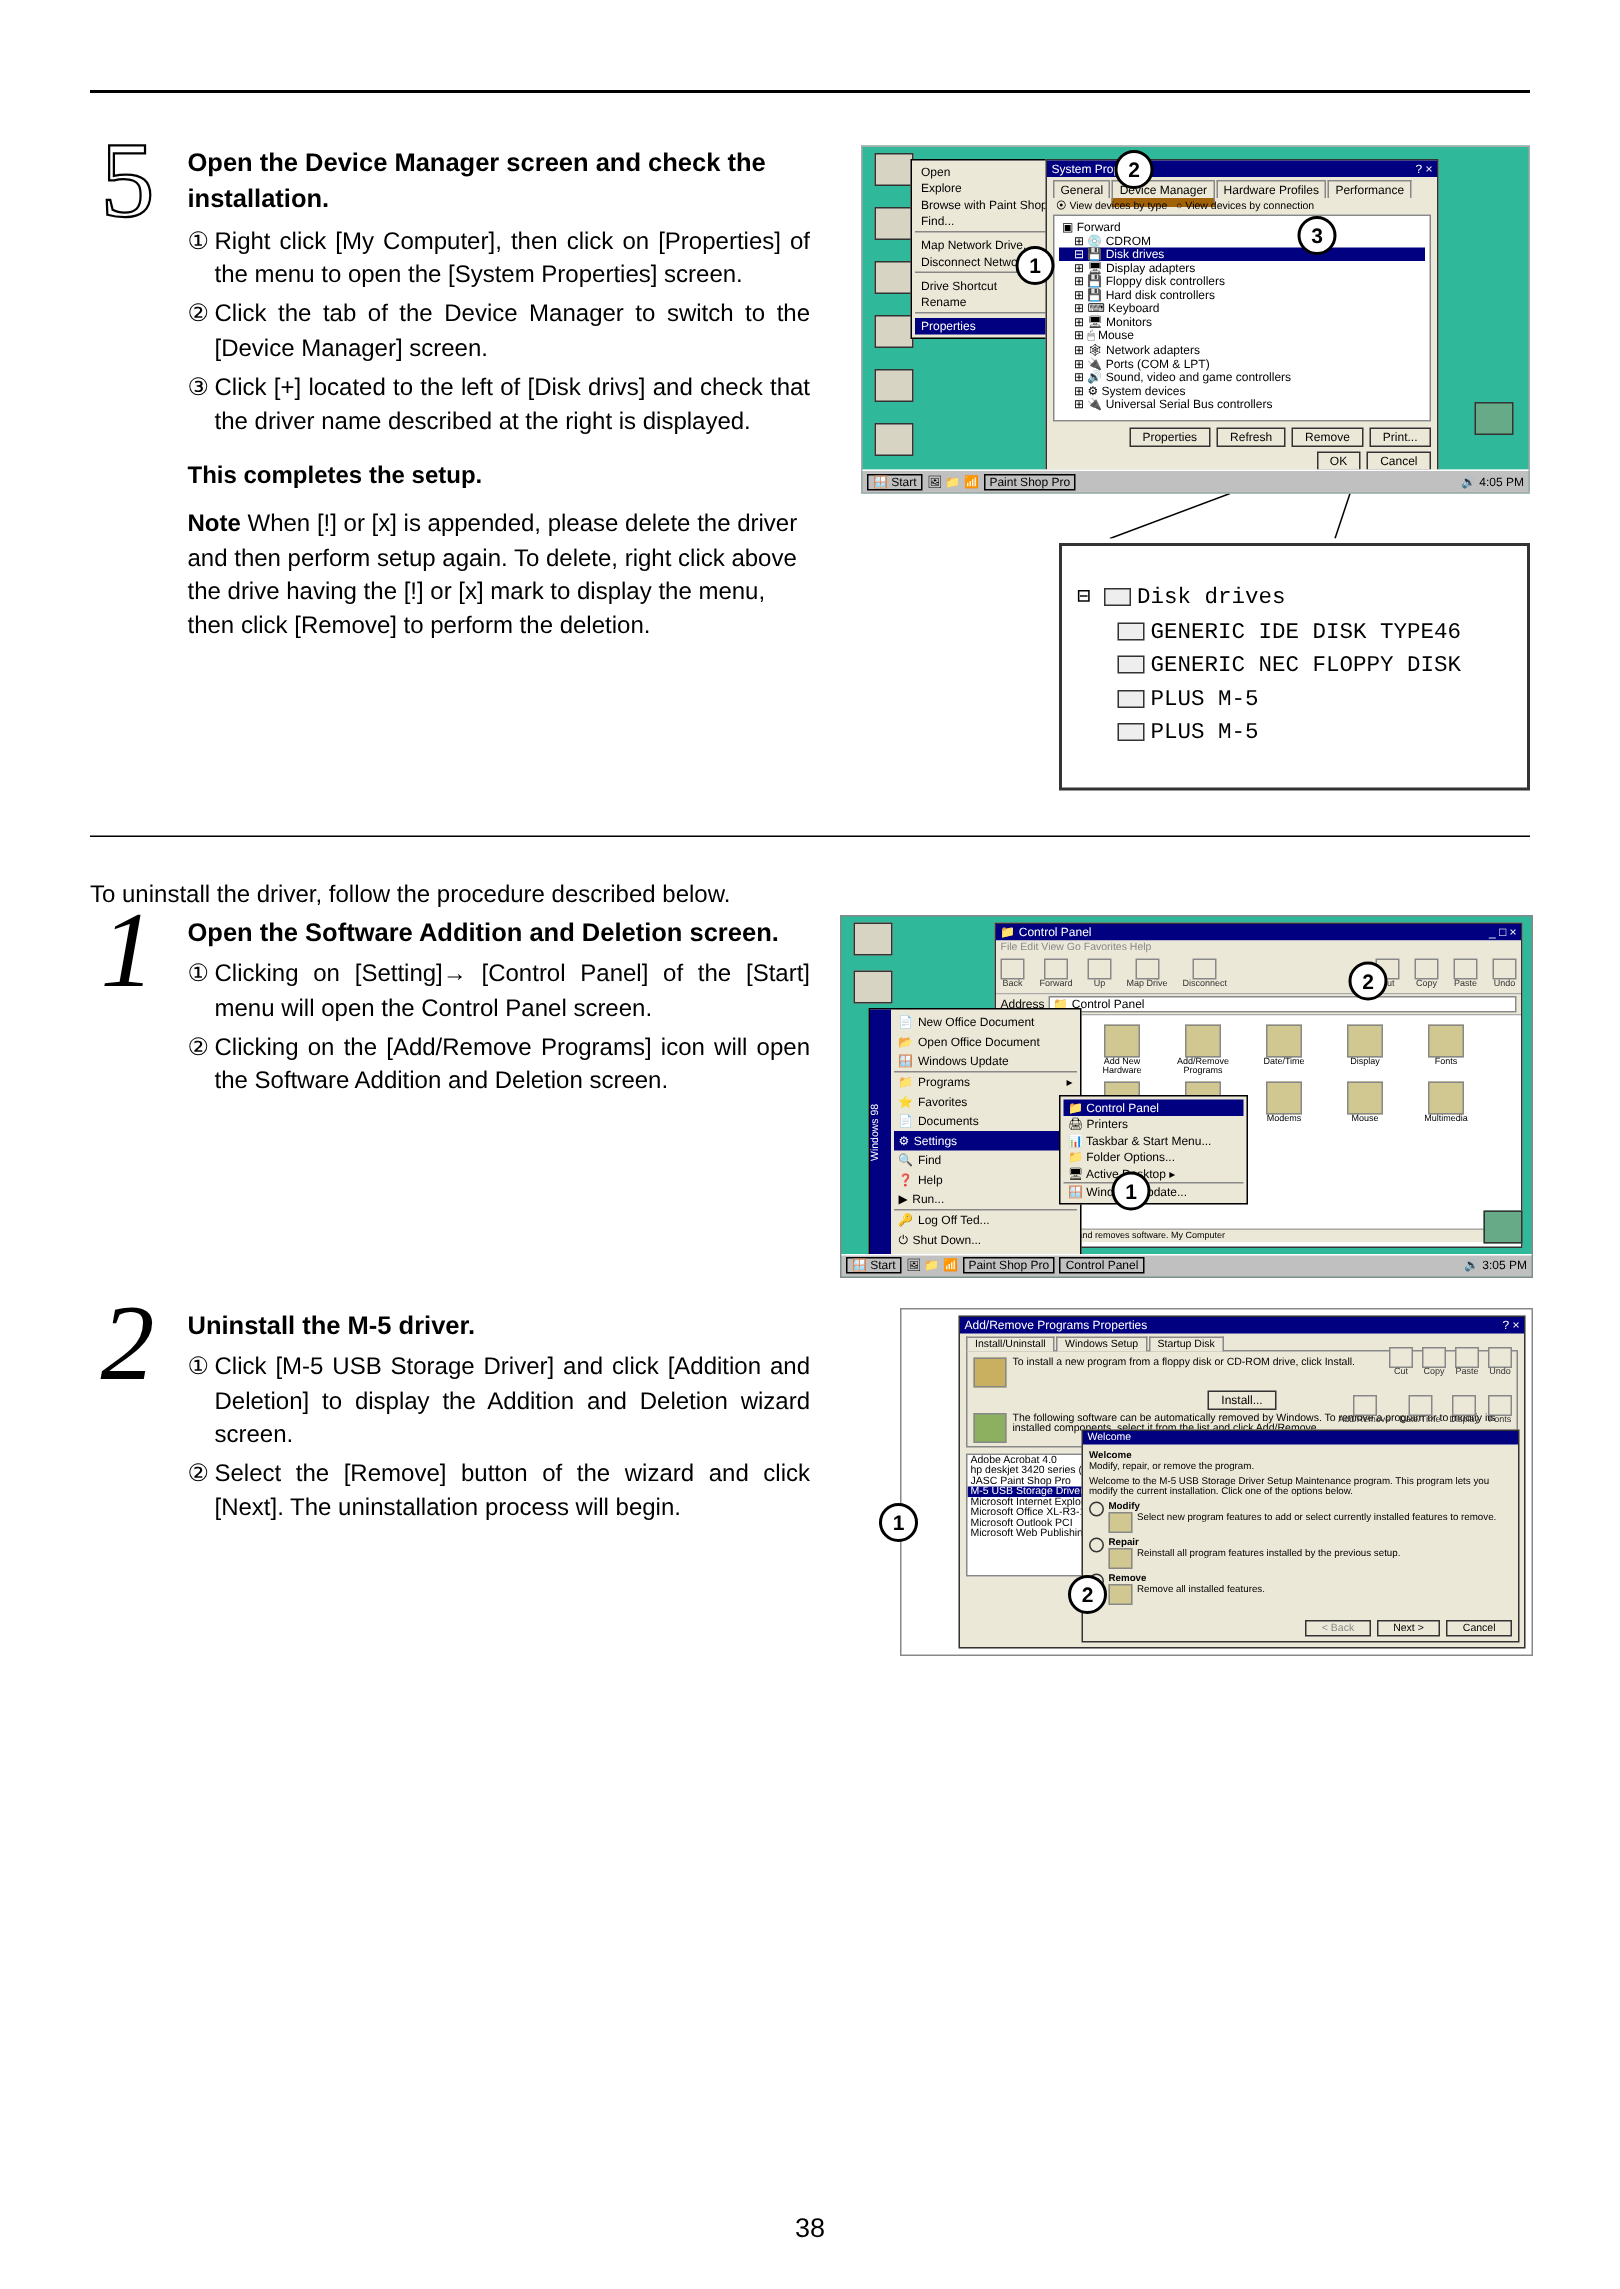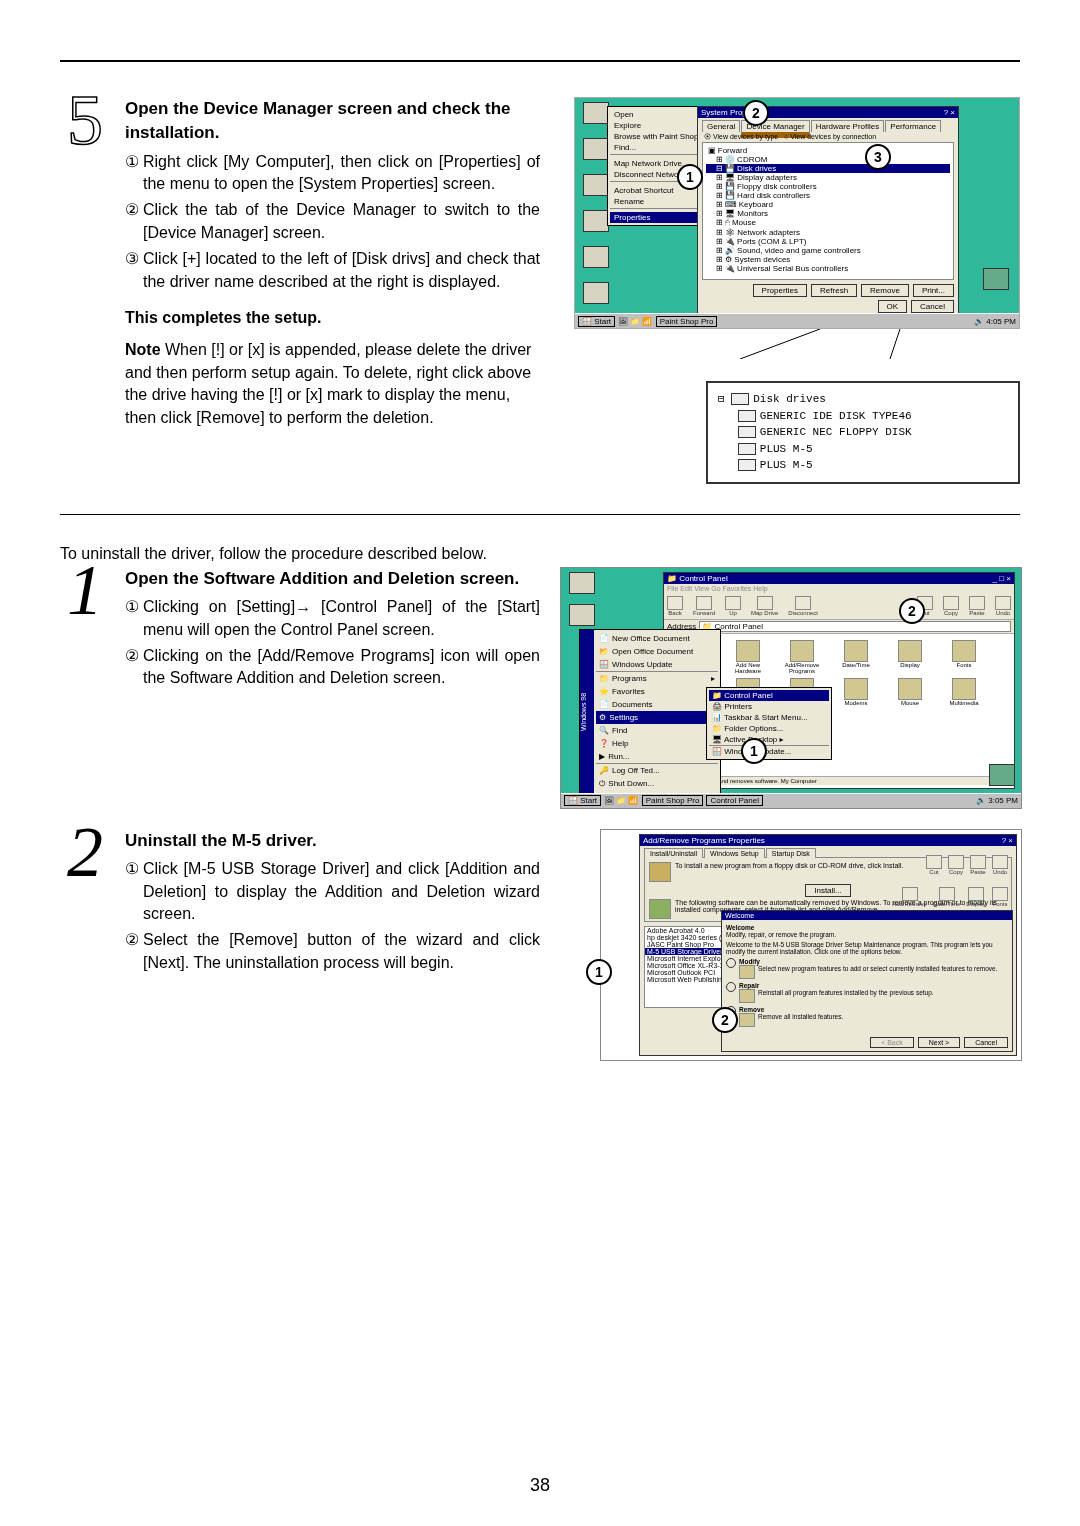--- a/index.html
+++ b/index.html
@@ -120,24 +120,24 @@
     height:14px; background:#c0c0c0;
     border-top:1px solid #fff;
     font-size:8px; display:flex; align-items:center; padding:0 3px;
     justify-content:space-between;
   }
   .taskbar .left { display:flex; gap:3px; align-items:center;}
   .taskbar .start-btn { border:1px solid #000; padding:0 3px; background:#c0c0c0;}
   .disk-box {
     border: 2px solid #333;
     width: 290px;
-    margin: 22px 0 0 auto;
-    padding: 8px 10px;
+    margin: 3px 0 0 auto;
+    padding: 24px 10px;
     font-family: "Courier New", monospace;
-    font-size: 11px;
+    font-size: 15px;
     line-height: 1.5;
     background:#fff;
   }
   .tree-line { white-space: nowrap; }
   .drive-icon {
     display:inline-block;
     width:16px; height:10px;
     border:1px solid #333;
     background:#eee;
     margin-right:4px;
@@ -274,21 +274,21 @@
 
         <div class="ctx-menu" style="top:8px;left:32px;">
           <div>Open</div>
           <div>Explore</div>
           <div>Browse with Paint Shop Pro</div>
           <div>Find...</div>
           <div style="border-top:1px solid #888;margin:1px 0"></div>
           <div>Map Network Drive...</div>
           <div>Disconnect Network Drive...</div>
           <div style="border-top:1px solid #888;margin:1px 0"></div>
-          <div>Acrobat Shortcut</div>
+          <div>Drive Shortcut</div>
           <div>Rename</div>
           <div style="border-top:1px solid #888;margin:1px 0"></div>
           <div class="sel">Properties</div>
         </div>
 
         <div class="dm-dialog">
           <div class="dm-title">
               <span>System Properties</span>
               <span>? ×</span>
             </div>

